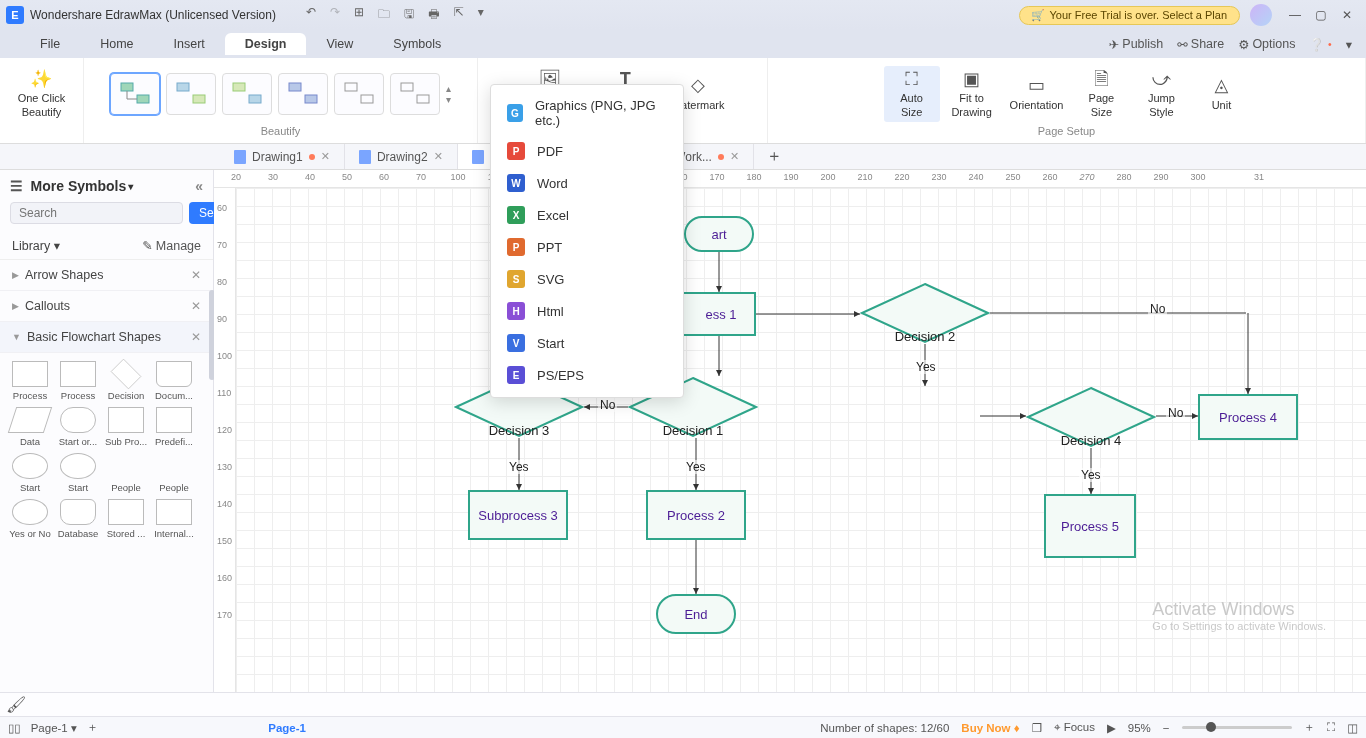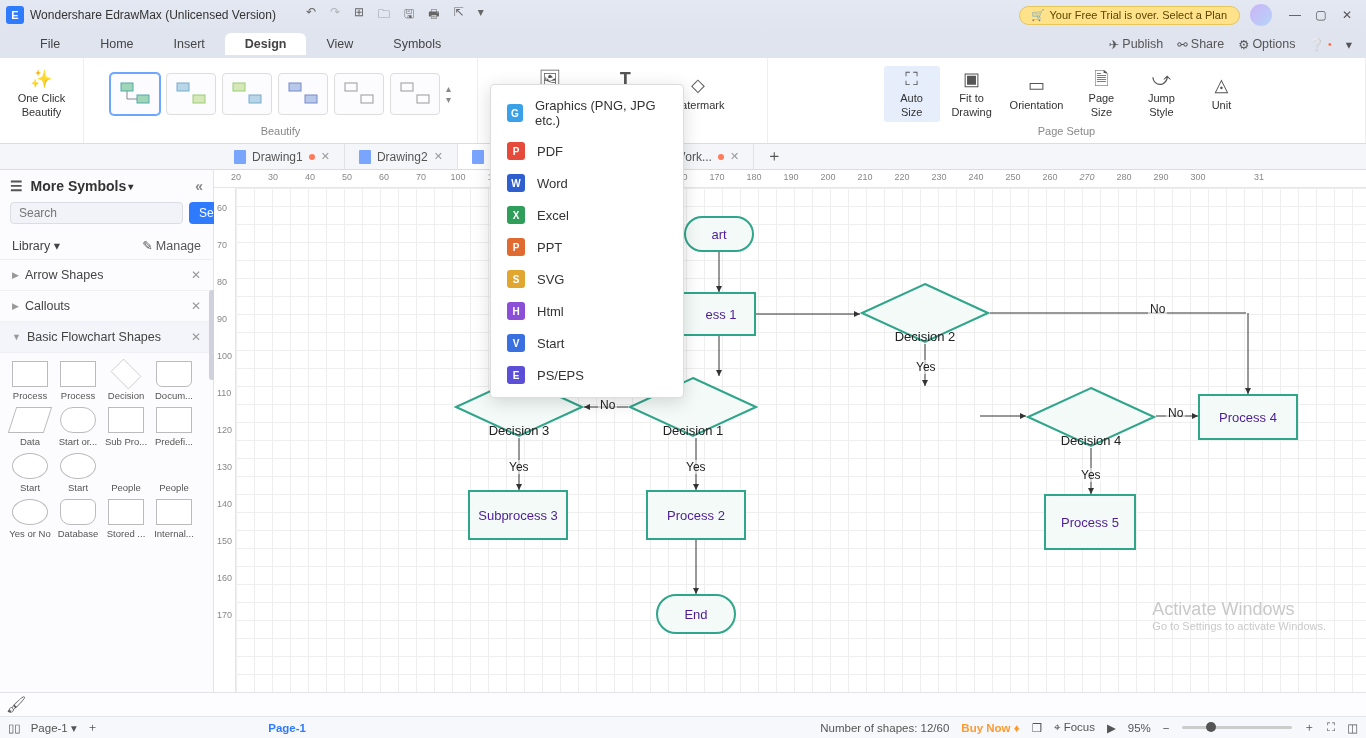--- a/index.html
+++ b/index.html
@@ -493,21 +493,21 @@
               <polygon points="65,2 128,31 65,60 2,31" fill="#f3faf7" stroke="#2fa58a" stroke-width="2"></polygon>
             </svg>
             <span>Decision 4</span>
         </div>
 
 
         <div class="shape" style="left:962px; top:206px; width:100px; height:46px;">
             <span>Process 4</span>
           </div>
 
-        <div class="shape" style="left:808px; top:306px; width:92px; height:56px;">
+        <div class="shape" style="left:808px; top:306px; width:92px; height:64px;">
             <span>Process 5</span>
           </div>
 
         <div class="shape" style="left:232px; top:302px; width:100px; height:50px; text-align:center">
             <span>Subprocess 3</span>
           </div>
 
         <div class="shape" style="left:410px; top:302px; width:100px; height:50px;">
             <span>Process 2</span>
           </div>

